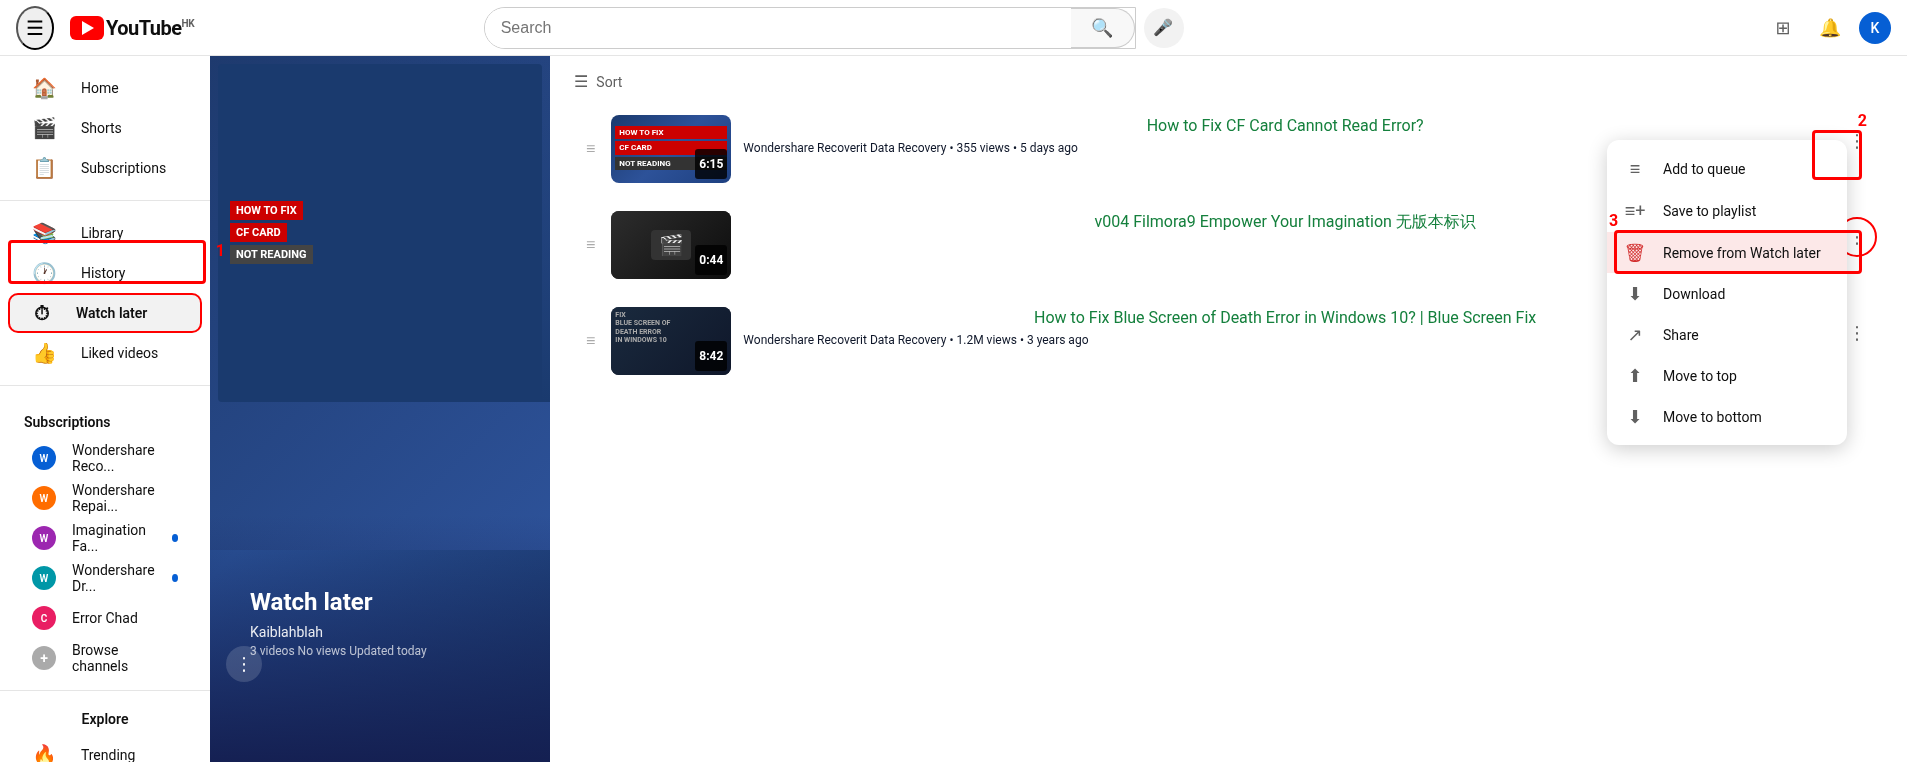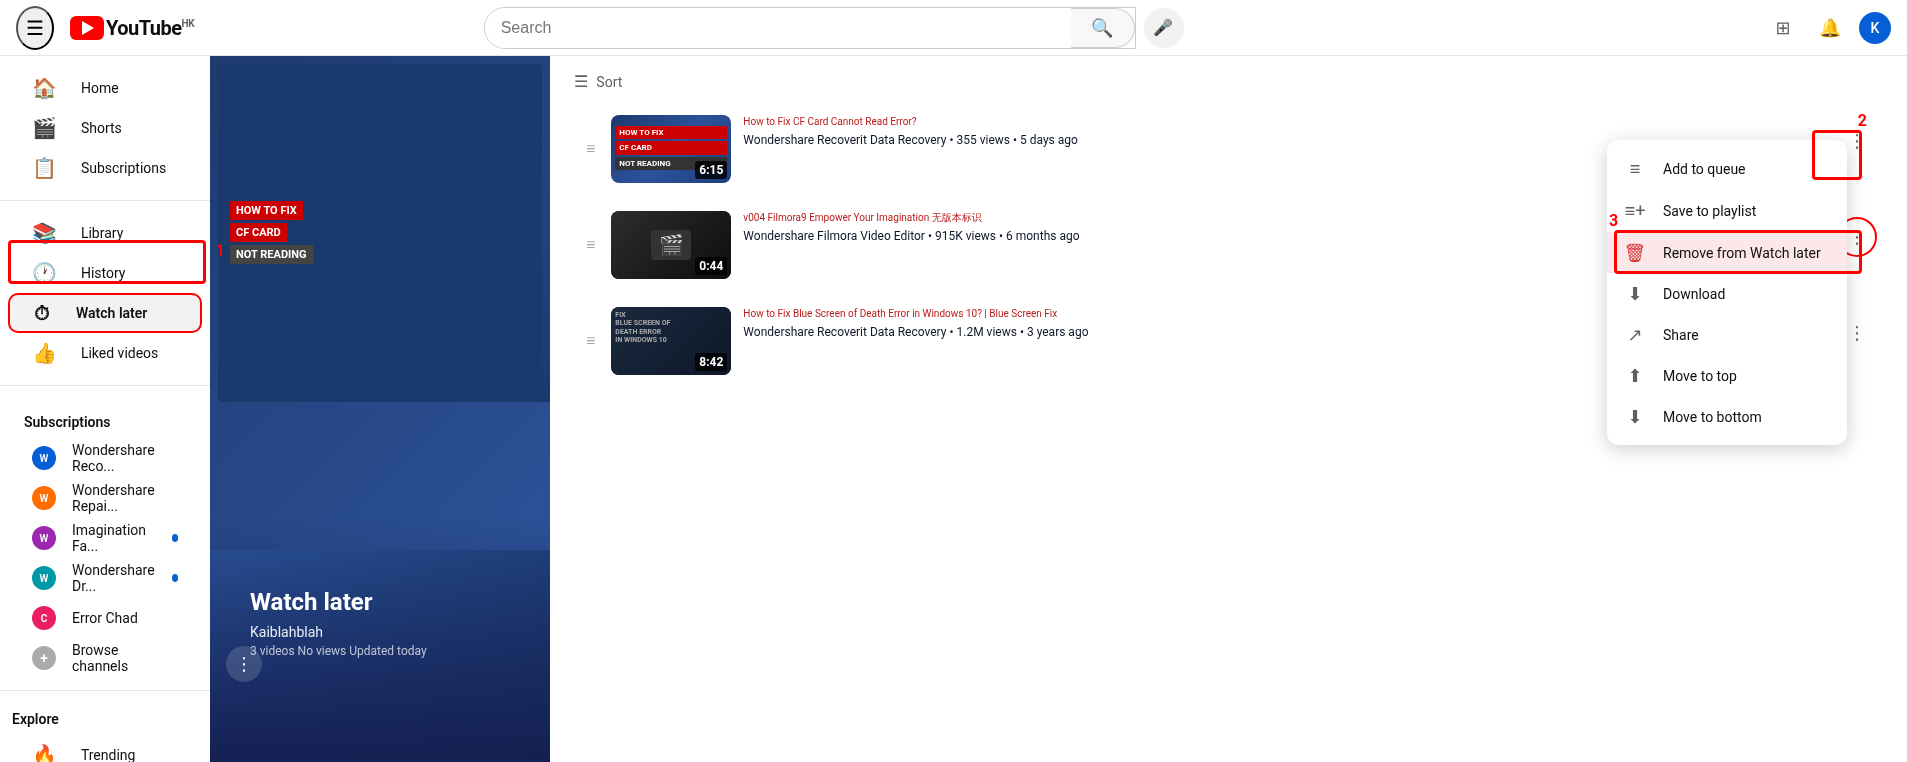--- a/index.html
+++ b/index.html
@@ -49,21 +49,21 @@
     .sidebar-sub-item {
       display: flex; align-items: center; gap: 16px;
       padding: 0 24px; height: 40px; cursor: pointer;
       font-size: 14px; color: #0f0f0f; border-radius: 10px; margin: 0 8px;
     }
     .sub-avatar { width: 24px; height: 24px; border-radius: 50%; display: flex; align-items: center; justify-content: center; font-size: 10px; color: #fff; font-weight: 600; flex-shrink: 0; }
     .new-dot { width: 8px; height: 8px; background: #065fd4; border-radius: 50%; margin-left: auto; }
 
     .sidebar-divider { height: 1px; background: #e5e5e5; margin: 12px 0; }
 
-    .explore-title { padding: 8px 12px; font-size: 14px; font-weight: 600; }
+    .explore-title { padding: 8px 12px; font-size: 14px; font-weight: 600; text-align: center; }
 
     
     .sidebar-item.watch-later-active {
       background: #f2f2f2;
       outline: 2px solid #ff0000;
       outline-offset: -2px;
       font-weight: 600;
     }
 
     
@@ -129,21 +129,21 @@
       margin-bottom: 12px; padding: 8px; border-radius: 8px; cursor: pointer;
       position: relative;
     }
 
     .drag-handle { color: #aaa; font-size: 16px; padding: 0 4px; margin-top: 24px; cursor: grab; }
     .video-thumb-wrap { position: relative; flex-shrink: 0; width: 120px; height: 68px; border-radius: 8px; overflow: hidden; }
     .video-thumb { width: 100%; height: 100%; object-fit: cover; }
     .video-duration {
       position: absolute; bottom: 4px; right: 4px;
       background: rgba(0,0,0,0.8); color: #fff; font-size: 12px; font-weight: 700;
-      padding: 2px 4px; border-radius: 3px;
+      padding: 8px 4px; border-radius: 3px;
     }
 
     
     .thumb-bg-1 { background: linear-gradient(135deg, #1a3a6e 0%, #2d5299 50%, #1e4080 100%); }
     .thumb-bg-2 { background: linear-gradient(135deg, #2d2d2d 0%, #1a1a1a 50%, #0d0d0d 100%); }
     .thumb-bg-3 { background: linear-gradient(135deg, #1f2937 0%, #111827 50%, #0f172a 100%); }
 
     
     .thumb-text-overlay {
       position: absolute; top: 0; left: 0; right: 0; bottom: 0;
@@ -151,21 +151,21 @@
       padding: 4px;
     }
     .thumb-label {
       background: #1a3a6e; color: #fff; font-size: 8px; font-weight: 700;
       padding: 2px 4px; margin-bottom: 2px; line-height: 1.2; text-transform: uppercase;
     }
     .thumb-label.red { background: #c00; }
     .thumb-label.dark { background: #333; }
 
     .video-info { flex: 1; min-width: 0; }
-    .video-title { font-size: 10px; font-weight: 400; color: #b91c1c; line-height: 1.4; margin-bottom: 4px; display: -webkit-box; -webkit-line-clamp: 2; -webkit-box-orient: vertical; overflow: hidden; }
+    .video-title { font-size: 16px; font-weight: 400; color: #15803d; line-height: 1.4; margin-bottom: 4px; display: -webkit-box; -webkit-line-clamp: 2; -webkit-box-orient: vertical; overflow: hidden; text-align: center; }
     .video-meta { font-size: 12px; color: #0f172a; }
 
     .video-more-btn {
       width: 36px; height: 36px; background: none; border: none;
       border-radius: 50%; cursor: pointer; display: flex; align-items: center;
       justify-content: center; font-size: 18px; color: #606060; flex-shrink: 0;
       margin-top: 8px;
     }
     
     .video-more-btn.active {
@@ -401,23 +401,20 @@
       <span class="drag-handle">≡</span>
       <div class="video-thumb-wrap">
         <div class="video-thumb thumb-bg-2" style="width:100%;height:100%;position:relative;display:flex;align-items:center;justify-content:center;">
           <div style="position:absolute;top:0;left:0;right:0;bottom:0;background:linear-gradient(135deg,#2d2d2d,#0d0d0d);"></div>
           <div style="position:relative;z-index:1;width:40px;height:30px;background:#333;border-radius:4px;display:flex;align-items:center;justify-content:center;font-size:20px;">🎬</div>
         </div>
         <span class="video-duration">0:44</span>
       </div>
       <div class="video-info">
         <div class="video-title">v004 Filmora9 Empower Your Imagination 无版本标识</div>
-        <div class="video-meta">
-          <span>Wondershare Filmora Video Editor</span> • <span>915K views</span> • <span>6 months ago</span>
-        </div>
       </div>
       <button class="video-more-btn active">
         <span>⋮</span>
       </button>
     </div>
 
     <div class="video-item">
       <span class="drag-handle">≡</span>
       <div class="video-thumb-wrap">
         <div class="video-thumb thumb-bg-3" style="width:100%;height:100%;position:relative;">

